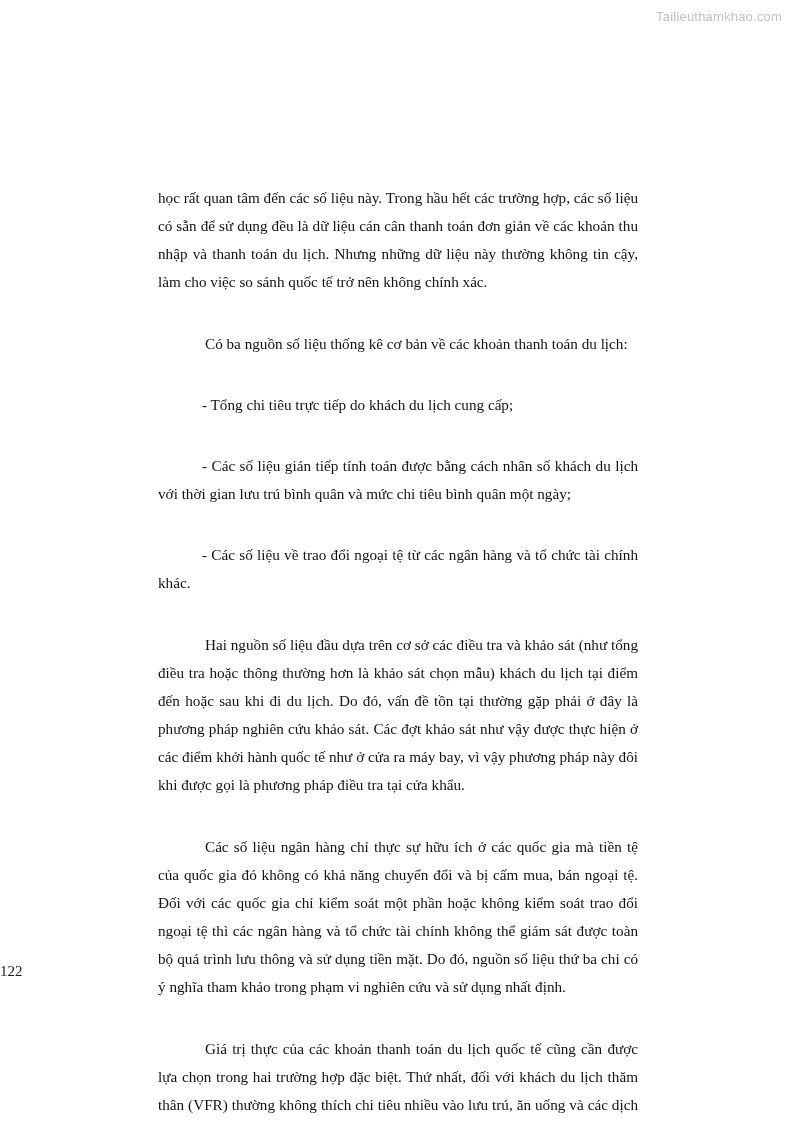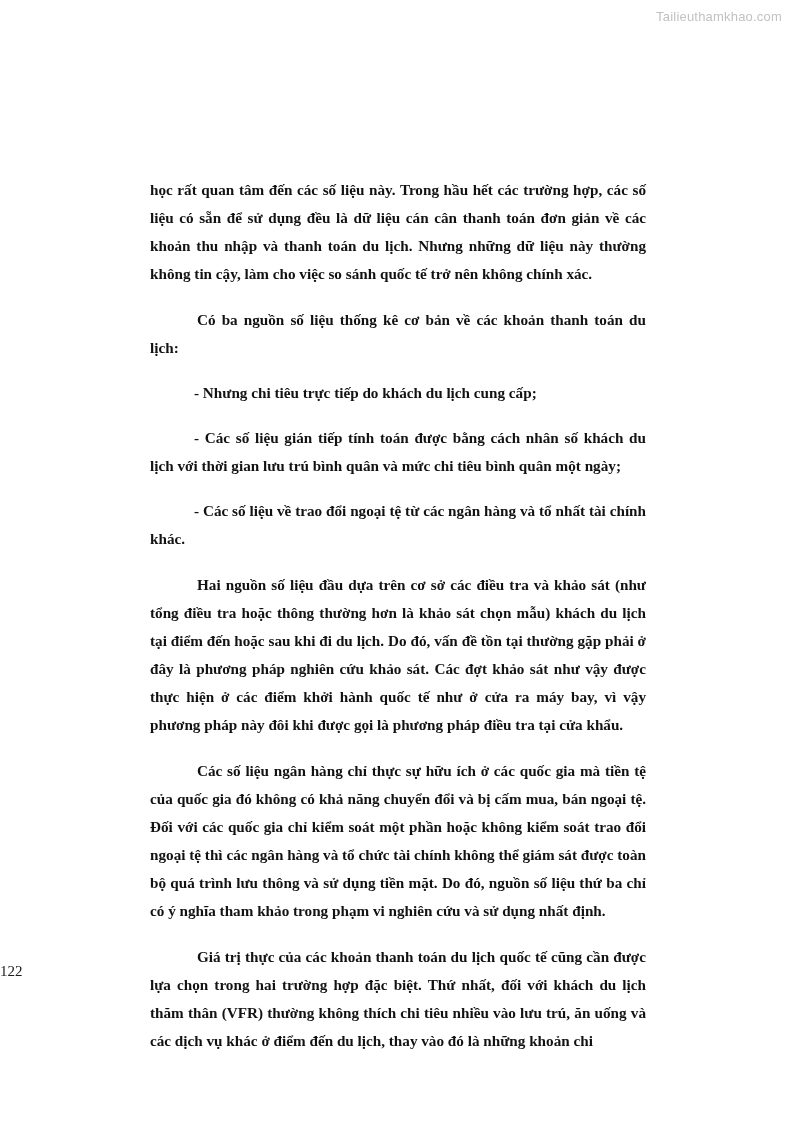--- a/index.html
+++ b/index.html
@@ -36,28 +36,27 @@
   }
 
   .content {
     position: absolute;
     left: 150px;
     top: 176px;
     width: 496px;
   }
 
   .para {
-    margin: 0;
+    margin: 8px;
     font-size: 15.2px;
     line-height: 28px;
     text-align: justify;
     text-justify: inter-word;
     hyphens: none;
     color: #121212;
-    font-weight: bold;
   }
 
   .para.indent {
     text-indent: 47px;
   }
 
   
   .para.dash {
     text-indent: 44px;
   }
@@ -92,29 +91,29 @@
   <div class="content">
 
     <p class="para">học rất quan tâm đến các số liệu này. Trong hầu hết các trường hợp, các số liệu có sẵn để sử dụng đều là dữ liệu cán cân thanh toán đơn giản về các khoản thu nhập và thanh toán du lịch. Nhưng những dữ liệu này thường không tin cậy, làm cho việc so sánh quốc tế trở nên không chính xác.</p>
 
     <div class="gap-md"></div>
 
     <p class="para indent">Có ba nguồn số liệu thống kê cơ bản về các khoản thanh toán du lịch:</p>
 
     <div class="gap-sm"></div>
 
-    <p class="para dash">-  Nhưng chi tiêu trực tiếp do khách du lịch cung cấp;</p>
+    <p class="para dash">-  Tổng chi tiêu trực tiếp do khách du lịch cung cấp;</p>
 
     <div class="gap-sm"></div>
 
     <p class="para dash">-  Các số liệu gián tiếp tính toán được bằng cách nhân số khách du lịch với thời gian lưu trú bình quân và mức chi tiêu bình quân một ngày;</p>
 
     <div class="gap-sm"></div>
 
-    <p class="para dash">-  Các số liệu về trao đổi ngoại tệ từ các ngân hàng và tổ nhất tài chính khác.</p>
+    <p class="para dash">-  Các số liệu về trao đổi ngoại tệ từ các ngân hàng và tổ chức tài chính khác.</p>
 
     <div class="gap-md"></div>
 
     <p class="para indent">Hai nguồn số liệu đầu dựa trên cơ sở các điều tra và khảo sát (như tổng điều tra hoặc thông thường hơn là khảo sát chọn mẫu) khách du lịch tại điểm đến hoặc sau khi đi du lịch. Do đó, vấn đề tồn tại thường gặp phải ở đây là phương pháp nghiên cứu khảo sát. Các đợt khảo sát như vậy được thực hiện ở các điểm khởi hành quốc tế như ở cửa ra máy bay, vì vậy phương pháp này đôi khi được gọi là phương pháp điều tra tại cửa khẩu.</p>
 
     <div class="gap-md"></div>
 
     <p class="para indent">Các số liệu ngân hàng chỉ thực sự hữu ích ở các quốc gia mà tiền tệ của quốc gia đó không có khả năng chuyển đổi và bị cấm mua, bán ngoại tệ. Đối với các quốc gia chỉ kiểm soát một phần hoặc không kiểm soát trao đổi ngoại tệ thì các ngân hàng và tổ chức tài chính không thể giám sát được toàn bộ quá trình lưu thông và sử dụng tiền mặt. Do đó, nguồn số liệu thứ ba chỉ có ý nghĩa tham khảo trong phạm vi nghiên cứu và sử dụng nhất định.</p>
 
     <div class="gap-md"></div>

